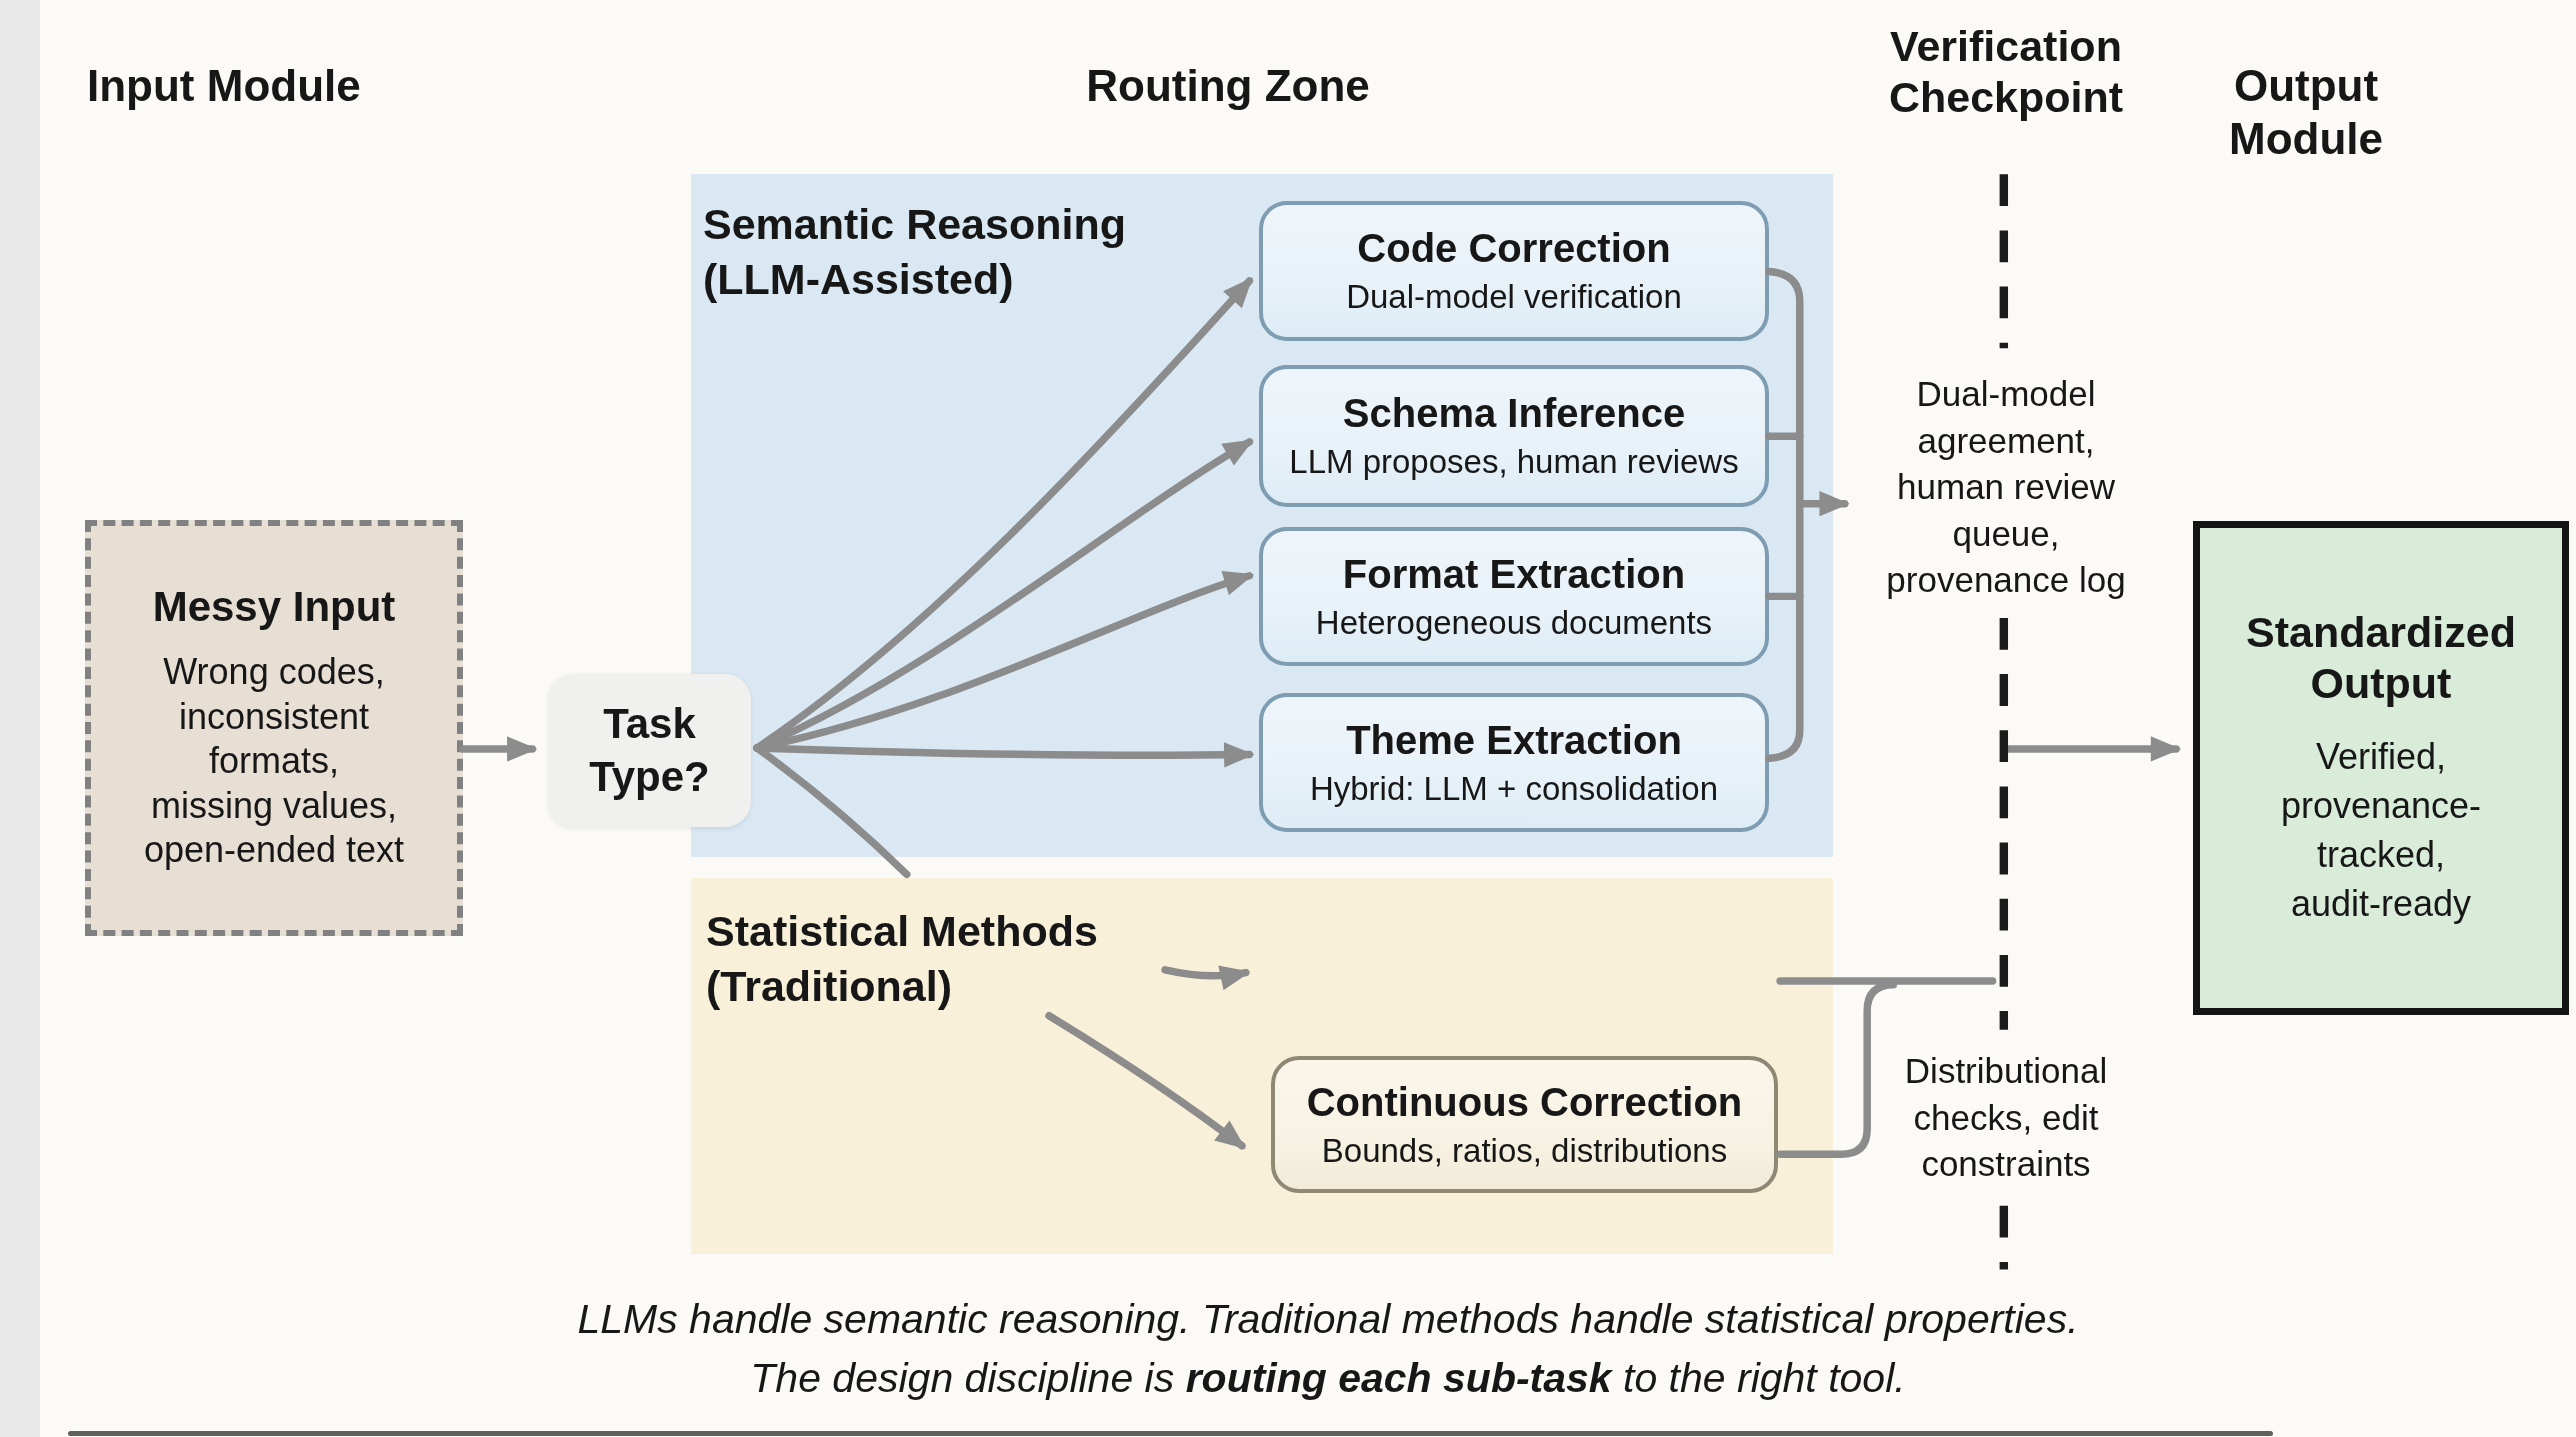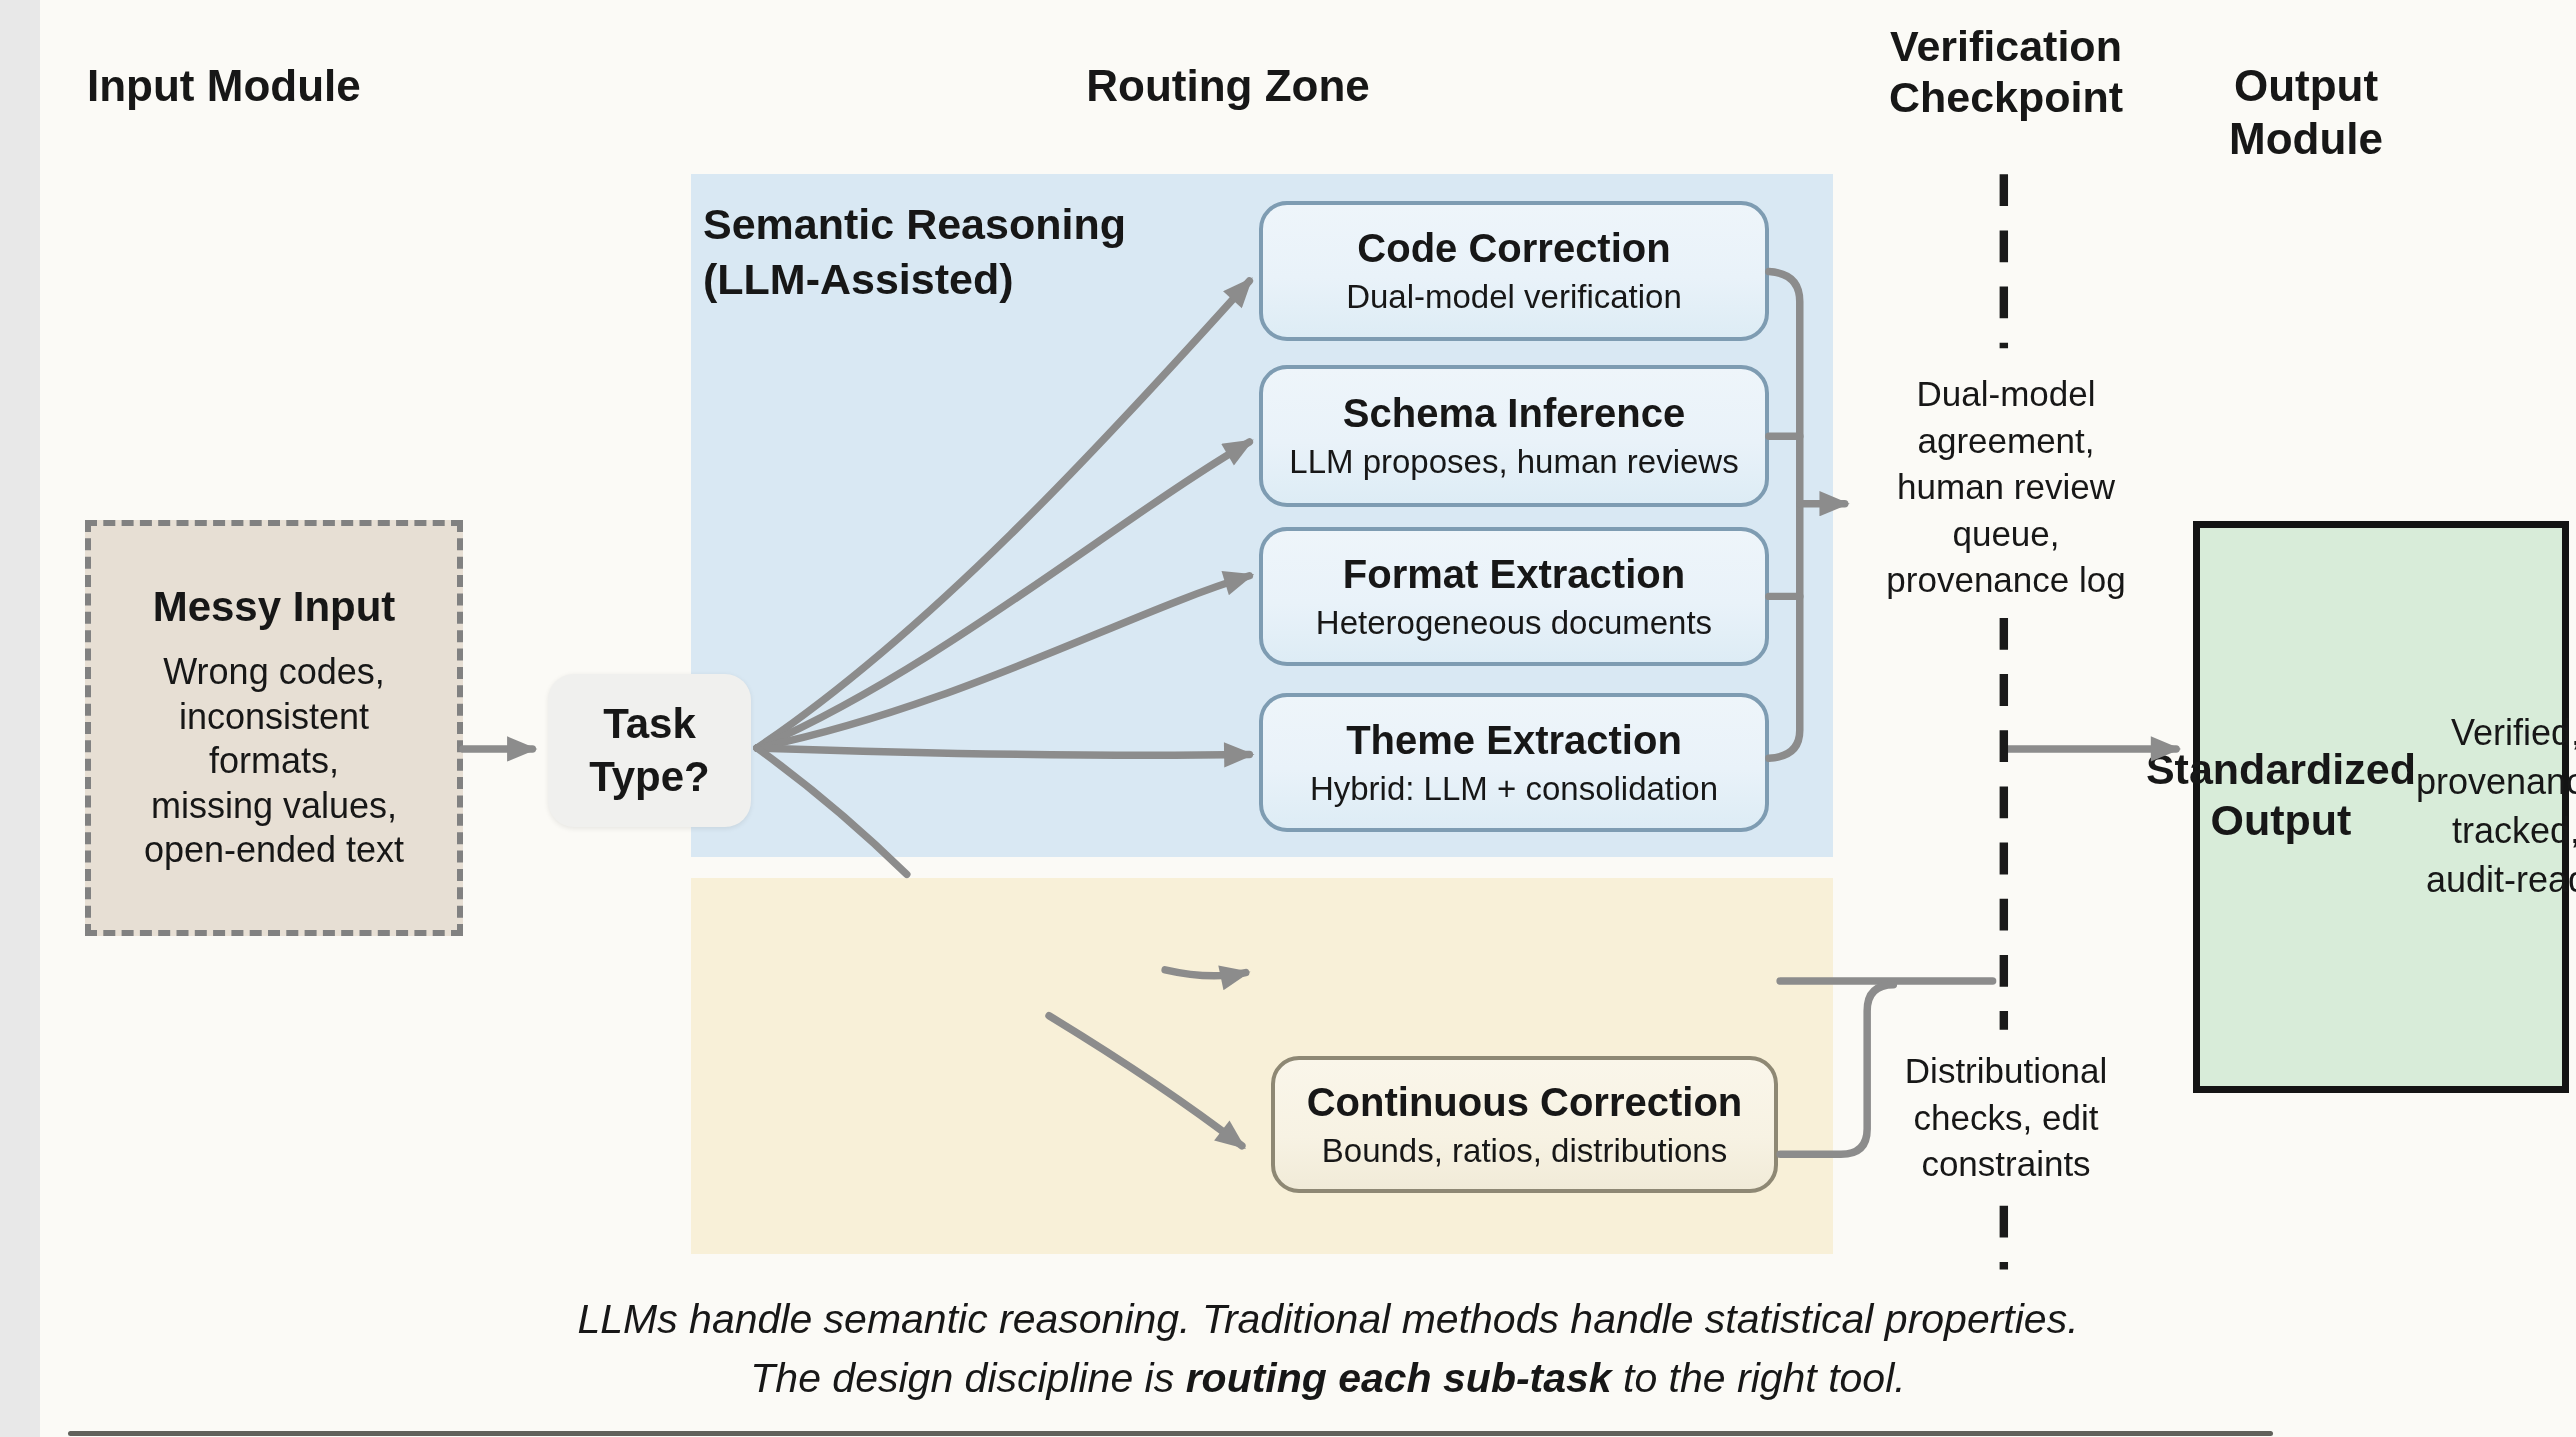--- a/index.html
+++ b/index.html
@@ -62,24 +62,24 @@
     border:4.7px solid var(--statistical-box-border,#8e8874);
     background:linear-gradient(180deg,#faf6ea 0%,var(--statistical-box-fill,#f7f2e3) 60%,#f1ebd8 100%);
   }
   
   .note{
     position:absolute;transform:translateX(-50%);
     text-align:center;font-size:35px;line-height:1.33;white-space:pre-line;
   }
   
   .output-box{
-    position:absolute;left:2153px;top:521px;width:376px;height:572px;
+    position:absolute;left:2153px;top:521px;width:376px;height:494px;
     background:var(--output-fill,#d8ecd9);
     border:7.5px solid #141414;box-sizing:border-box;
-    display:flex;flex-direction:row;align-items:center;justify-content:center;
+    display:flex;flex-direction:column;align-items:center;justify-content:center;
     text-align:center;
   }
   .output-box .t{font-weight:bold;font-size:43px;line-height:1.18;white-space:pre-line;margin-bottom:24px;}
   .output-box .b{font-size:36px;line-height:1.36;white-space:pre-line;}
   
   .caption{
     position:absolute;left:0;width:2576px;text-align:center;
     font-style:italic;font-size:41px;line-height:1.2;
   }
   .caption b{font-style:italic;}
@@ -98,20 +98,22 @@
   <div class="zone zone-statistical" style="left:651px;top:878px;width:1142px;height:376px"></div>
 
   <div class="abs hdr" style="left:47px;top:60px">Input Module</div>
   <div class="abs hdr centerx" style="left:1188px;top:60px">Routing Zone</div>
   <div class="abs hdr centerx" style="left:1966px;top:20.6px;font-size:43px">Verification
 Checkpoint</div>
   <div class="abs hdr centerx" style="left:2266px;top:60px">Output Module</div>
 
   <div class="zone-title" style="left:663px;top:197px">Semantic Reasoning
 (LLM-Assisted)</div>
+  <div class="zone-title" style="left:666px;top:904px">Statistical Methods
+(Traditional)</div>
 
   <div class="input-box">
     <div class="t">Messy Input</div>
     <div class="b">Wrong codes,
 inconsistent
 formats,
 missing values,
 open-ended text</div>
   </div>
 

